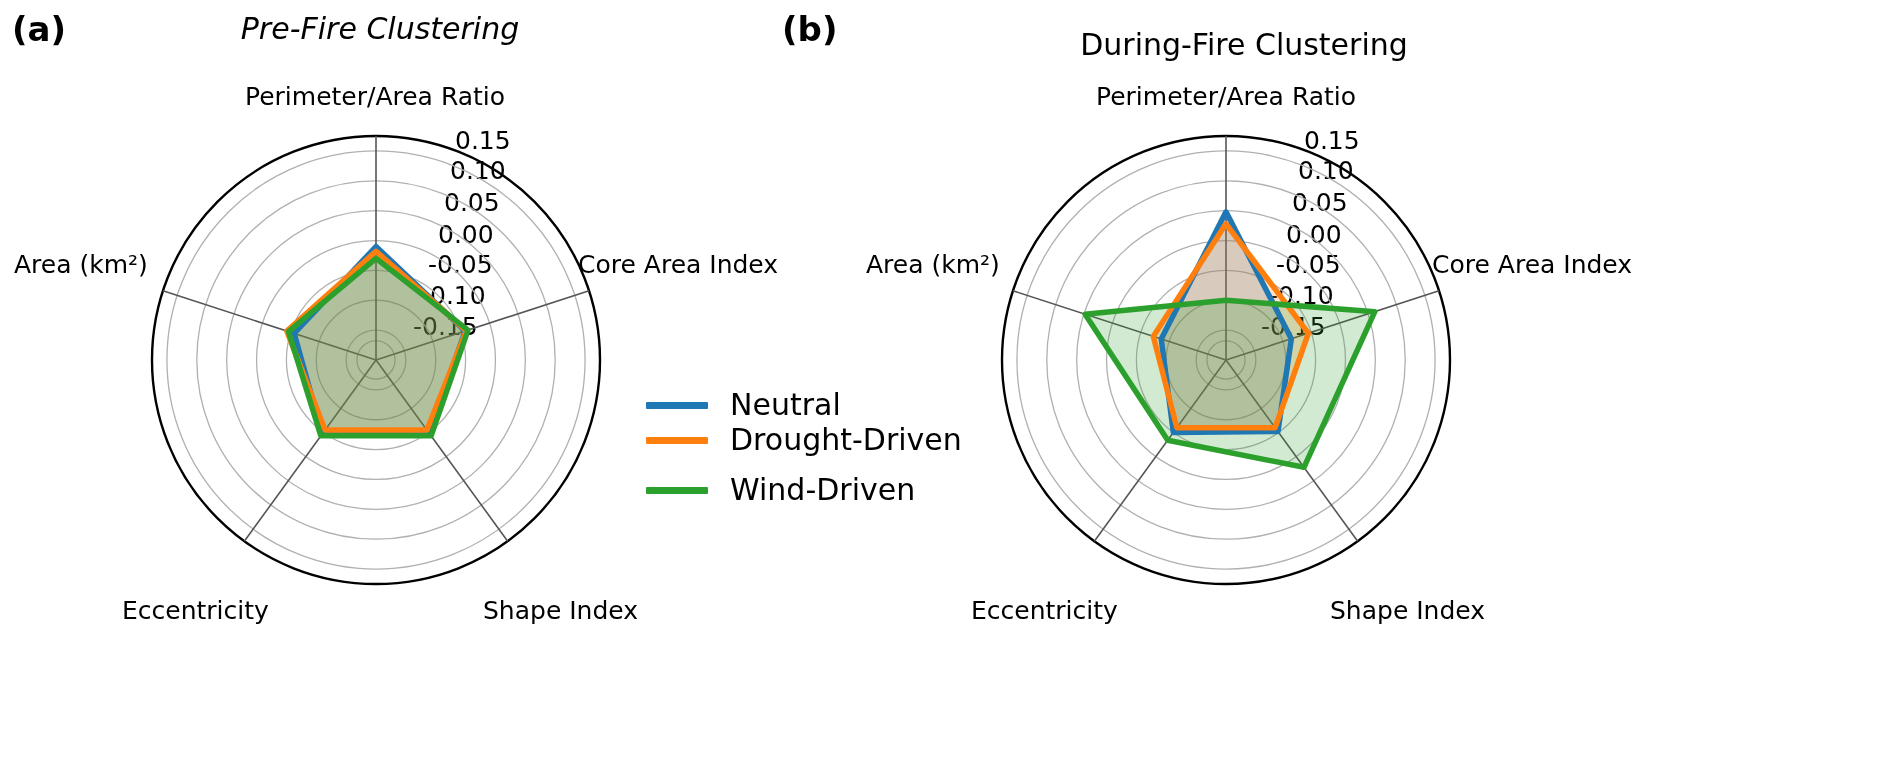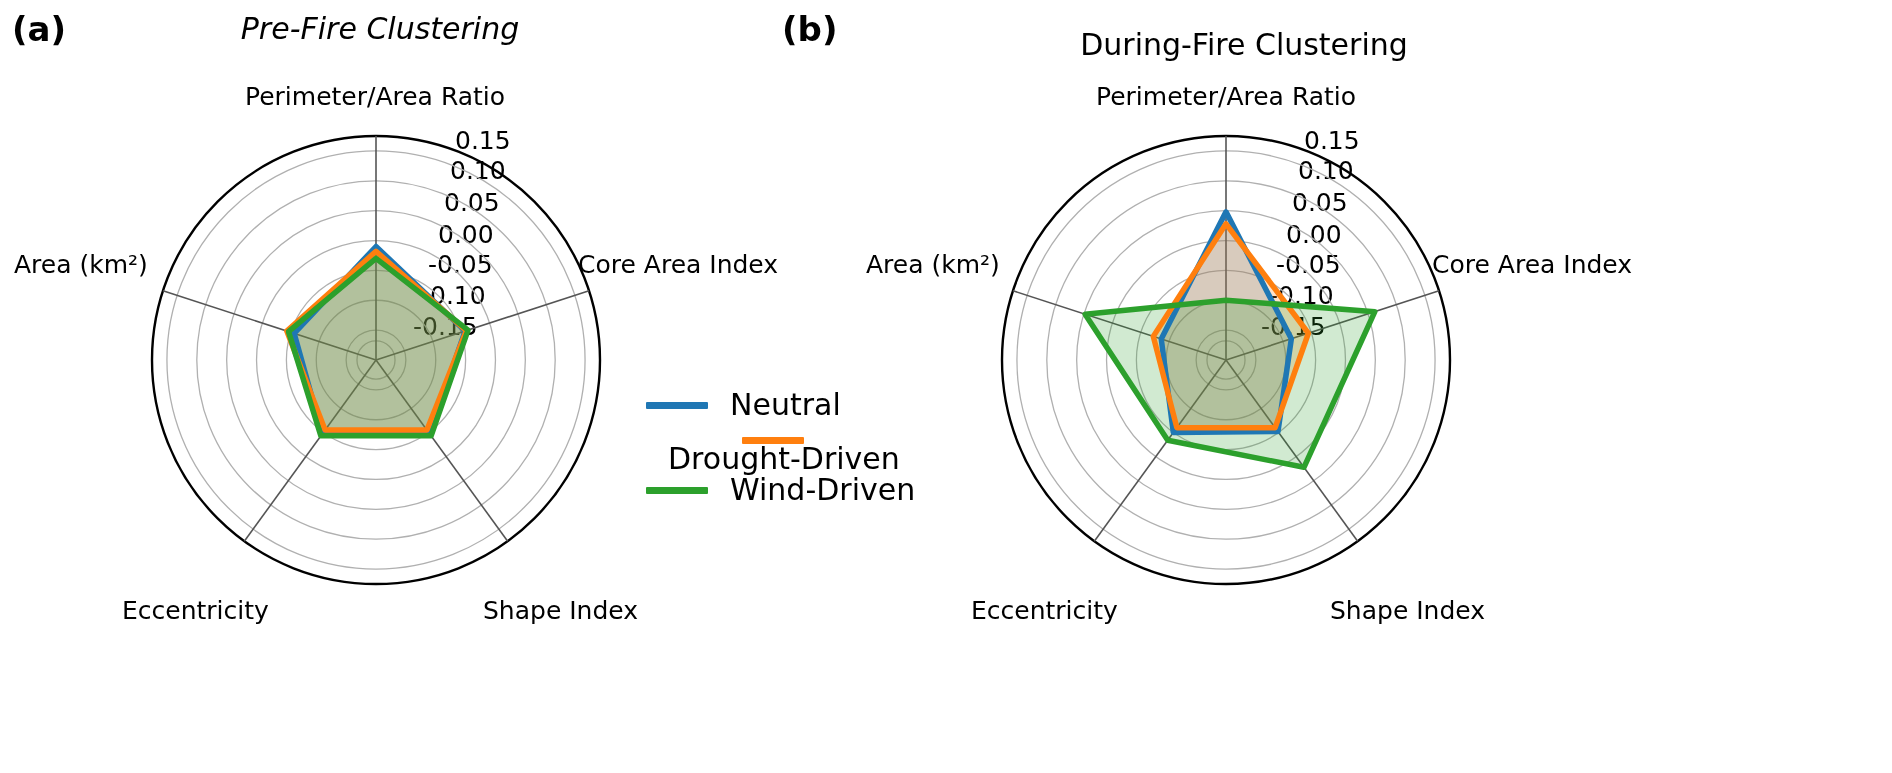--- a/index.html
+++ b/index.html
@@ -51,21 +51,20 @@
     position:absolute;
     left:646px;top:383px;
     width:300px;height:125px;
   }
   .legend-row{
     position:absolute;
     left:0;
     height:40px;
     display:flex;
     align-items:center;
-    justify-content:center;
   }
   .legend-swatch{
     width:62px;height:7px;
     border-radius:1px;
     flex:0 0 auto;
   }
   .legend-text{
     margin-left:22px;
     font-size:30px;
     line-height:1;
@@ -159,21 +158,21 @@
         <polygon points="280.00,223.81 362.37,333.24 329.15,427.66 230.85,427.66 207.28,336.37" fill="none" stroke="#ff7f0e" stroke-width="5.5" stroke-linejoin="round" stroke-linecap="round"></polygon>
         <polygon points="280.00,300.27 428.84,311.64 357.95,467.28 221.72,440.22 139.11,314.22" fill="none" stroke="#2ca02c" stroke-width="5.5" stroke-linejoin="round" stroke-linecap="round"></polygon>
       </svg>
   </div>
 
   <div class="legend">
     <div class="legend-row" style="top:2px;">
       <span class="legend-swatch" id="sw0" style="background: rgb(31, 119, 180);"></span>
       <span class="legend-text">Neutral</span>
     </div>
-    <div class="legend-row" style="top:52px;flex-direction:column;">
+    <div class="legend-row" style="top:37px;">
       <span class="legend-swatch" id="sw1" style="background: rgb(255, 127, 14);"></span>
       <span class="legend-text">Drought-Driven</span>
     </div>
     <div class="legend-row" style="top:87px;">
       <span class="legend-swatch" id="sw2" style="background: rgb(44, 160, 44);"></span>
       <span class="legend-text">Wind-Driven</span>
     </div>
   </div>
 
 </div>

